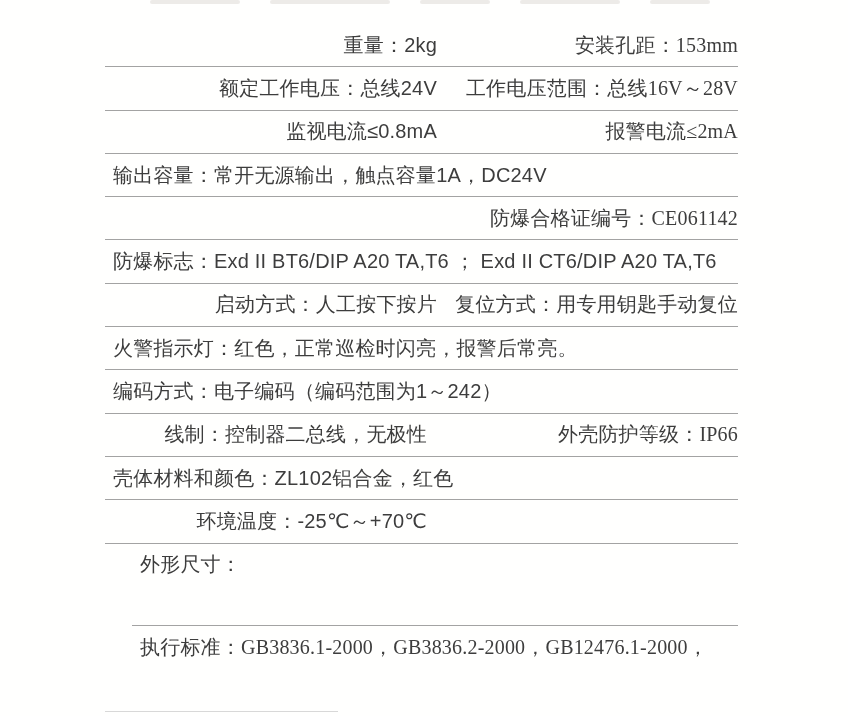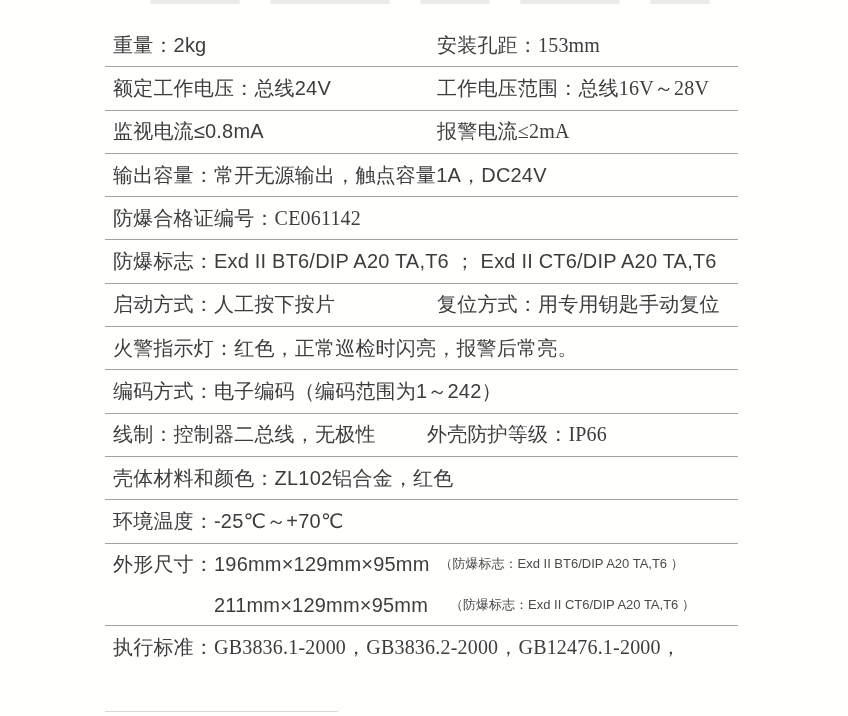--- a/index.html
+++ b/index.html
@@ -14,34 +14,35 @@
   }
   
   .remnant{
     position:absolute;top:0;height:4px;
     background:#e8e6e2;border-radius:2px;opacity:.8;
   }
   .spec-table{
     position:absolute;left:105px;top:24px;width:633px;
     color:#3d3d3d;font-size:20px;font-weight:500;
     letter-spacing:.2px;
+    text-align:right;
   }
   .row{
     box-sizing:border-box;height:43.3px;
     display:flex;align-items:center;
     border-bottom:1px solid #a3a3a3;
     padding-left:8px;white-space:nowrap;
   }
   .row .cell-left{width:324px;flex:0 0 auto;}
   .row.narrow .cell-left{width:314px;}
   .row .cell-right{flex:1 1 auto;font-family:Liberation Serif, serif;}
   .row-multiline{
     box-sizing:border-box;display:flex;
     border-bottom:1px solid #a3a3a3;
-    padding-left:8px;white-space:nowrap;
+    padding-left:8px;white-space:nowrap;margin-left:27px;
   }
   .row-dims{height:82px;}
   .row-std{height:86px;border-bottom:none;font-family:Liberation Serif, serif;}
   .ml-label{flex:0 0 97px;display:flex;align-items:center;height:41px;}
   .row-std .ml-label{height:43px;}
   .ml-content{flex:1 1 auto;}
   .ml-line{height:41px;display:flex;align-items:center;}
   .row-std .ml-line{height:43px;}
   .dim-note{
     font-size:13px;color:#4a4a4a;margin-left:10px;
@@ -115,30 +116,20 @@
     <div class="row">
       <span>壳体材料和颜色：ZL102铝合金，红色</span>
     </div>
 
     <div class="row narrow">
       <span class="cell-left">环境温度：-25℃～+70℃</span>
     </div>
 
     <div class="row-multiline row-dims">
       <span class="ml-label">外形尺寸：</span>
-      <span class="ml-content">
-        <span class="ml-line">
-          <span>196mm×129mm×95mm</span>
-          <span class="dim-note">（防爆标志：Exd II BT6/DIP A20 TA,T6 ）</span>
-        </span>
-        <span class="ml-line">
-          <span>211mm×129mm×95mm</span>
-          <span class="dim-note">（防爆标志：Exd II CT6/DIP A20 TA,T6 ）</span>
-        </span>
-      </span>
     </div>
 
     <div class="row-multiline row-std">
       <span class="ml-label">执行标准：</span>
       <span class="ml-content">
         <span class="ml-line">GB3836.1-2000，GB3836.2-2000，GB12476.1-2000，</span>
       </span>
     </div>
 
   </div>

